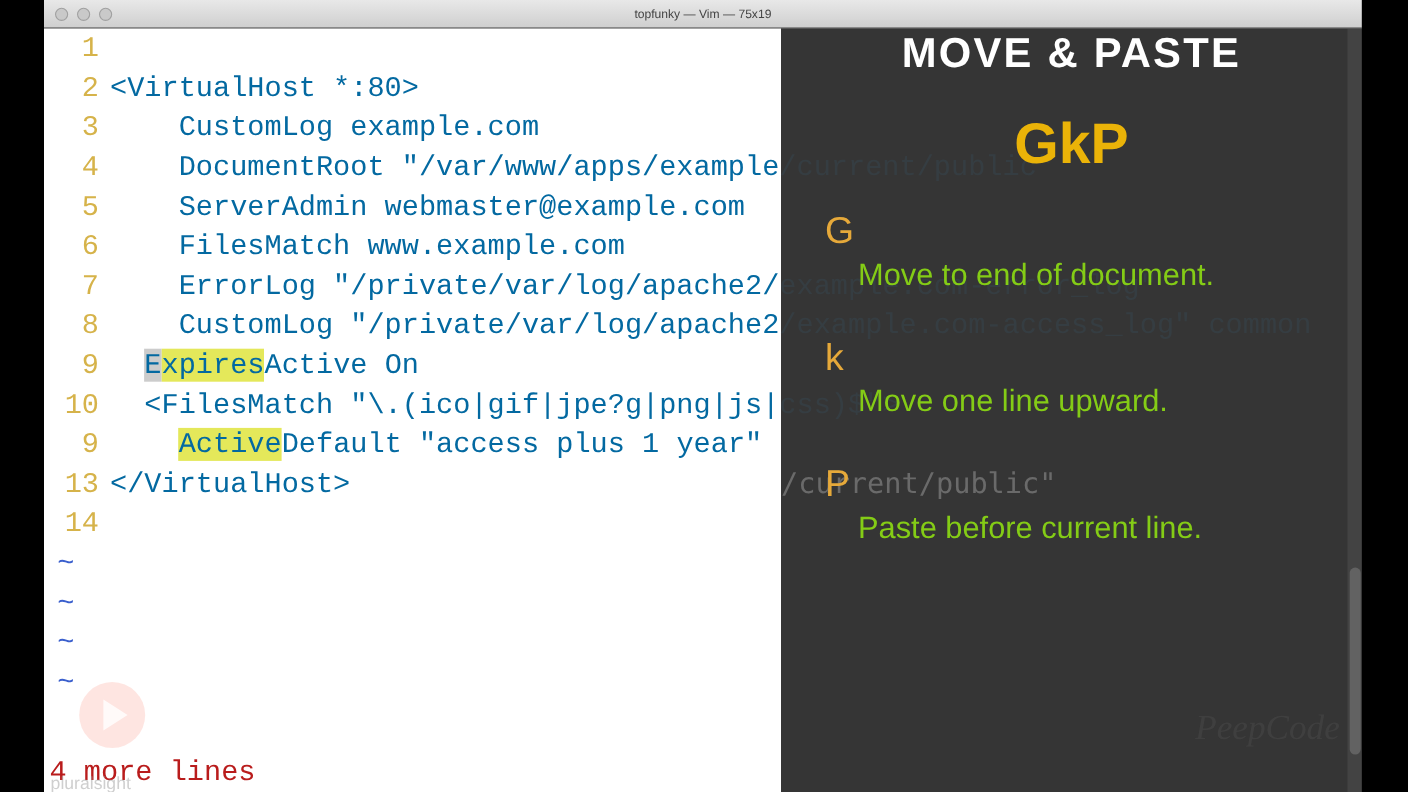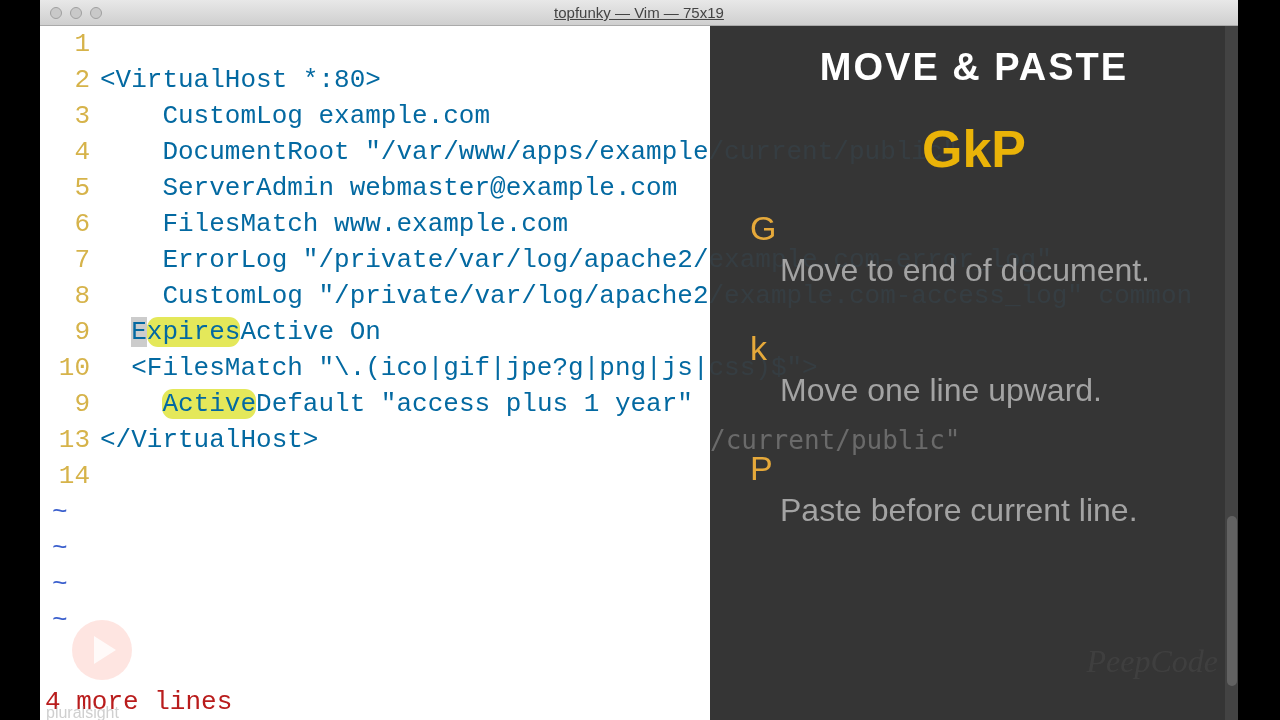--- a/index.html
+++ b/index.html
@@ -28,23 +28,22 @@
     }
     .traffic span {
       width: 12px; height: 12px; border-radius: 50%;
       background: #c9c9c9; border: 1px solid #a0a0a0;
     }
     .title-text {
       position: absolute;
       left: 0; right: 0;
       text-align: center;
       font-family: "Lucida Grande", sans-serif;
-      font-size: 15px;
+      font-size: 11px;
       color: #444;
-      text-decoration: underline;
     }
 
     .editor {
       position: absolute;
       left: 40px; top: 26px;
       width: 670px;
       height: 694px;
       background: #fff;
       font-size: 26px;
       line-height: 36px;
@@ -59,21 +58,20 @@
       color: #d6b34a;
       padding-right: 10px;
       flex-shrink: 0;
     }
     .code {
       color: #0369a1;
       white-space: pre;
     }
     .hl {
       background: #e4e85a;
-      border-radius: 11px;
     }
     .cursor-hl {
       background: #ccc;
     }
     .tilde-line {
       color: #3a5fcd;
       padding-left: 12px;
       font-size: 26px;
       line-height: 36px;
     }
@@ -102,21 +100,21 @@
       font-family: Menlo, Monaco, monospace;
       font-size: 26px;
       line-height: 36px;
       color: #6a6a6a;
       white-space: pre;
     }
     .of-row { height: 36px; }
     .overlay-content {
       position: relative;
       z-index: 2;
-      padding-top: 20px;
+      padding-top: 2px;
     }
     .ov-title {
       text-align: center;
       font-weight: 700;
       letter-spacing: 2px;
       color: #fff;
       font-size: 38px;
       margin-bottom: 30px;
     }
     .ov-cmd {
@@ -129,22 +127,22 @@
     .ov-item {
       margin-bottom: 40px;
     }
     .ov-key {
       color: #e6a93a;
       font-size: 34px;
       padding-left: 40px;
       font-weight: 500;
     }
     .ov-desc {
-      color: #a3a3a3;
-      font-size: 32px;
+      color: #84cc16;
+      font-size: 28px;
       padding-left: 70px;
       margin-top: 4px;
     }
     .scrollbar {
       position: absolute;
       right: 0; top: 0;
       width: 13px;
       height: 100%;
       background: rgba(100,100,100,0.3);
     }

